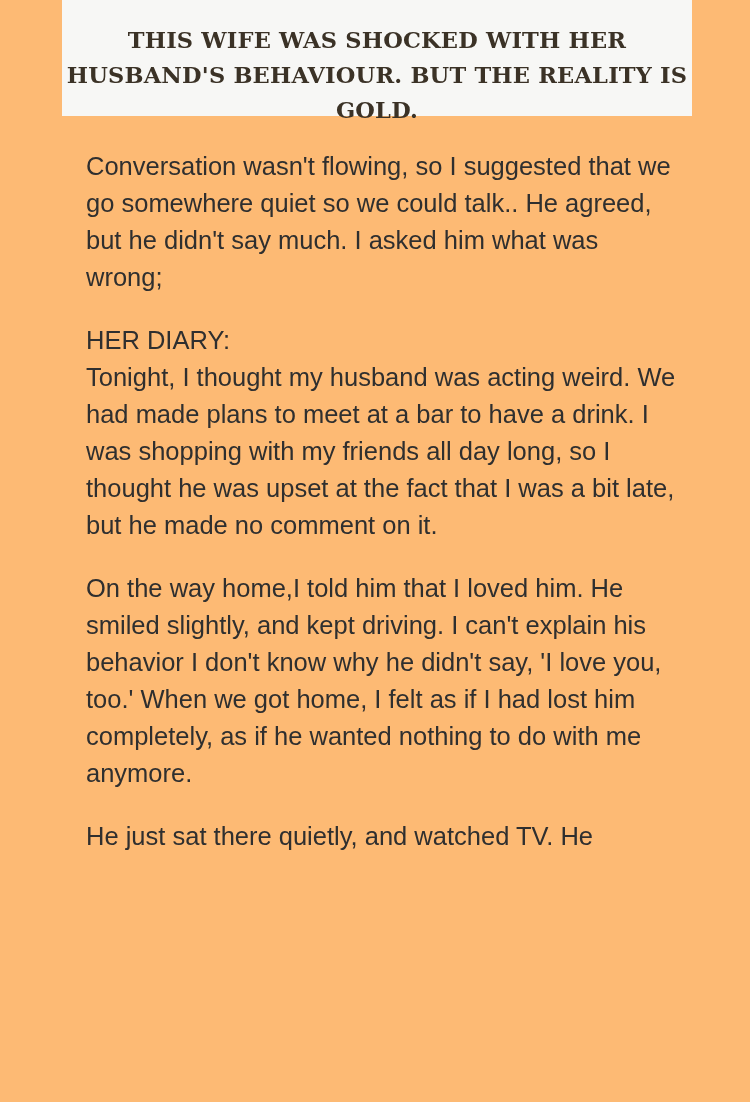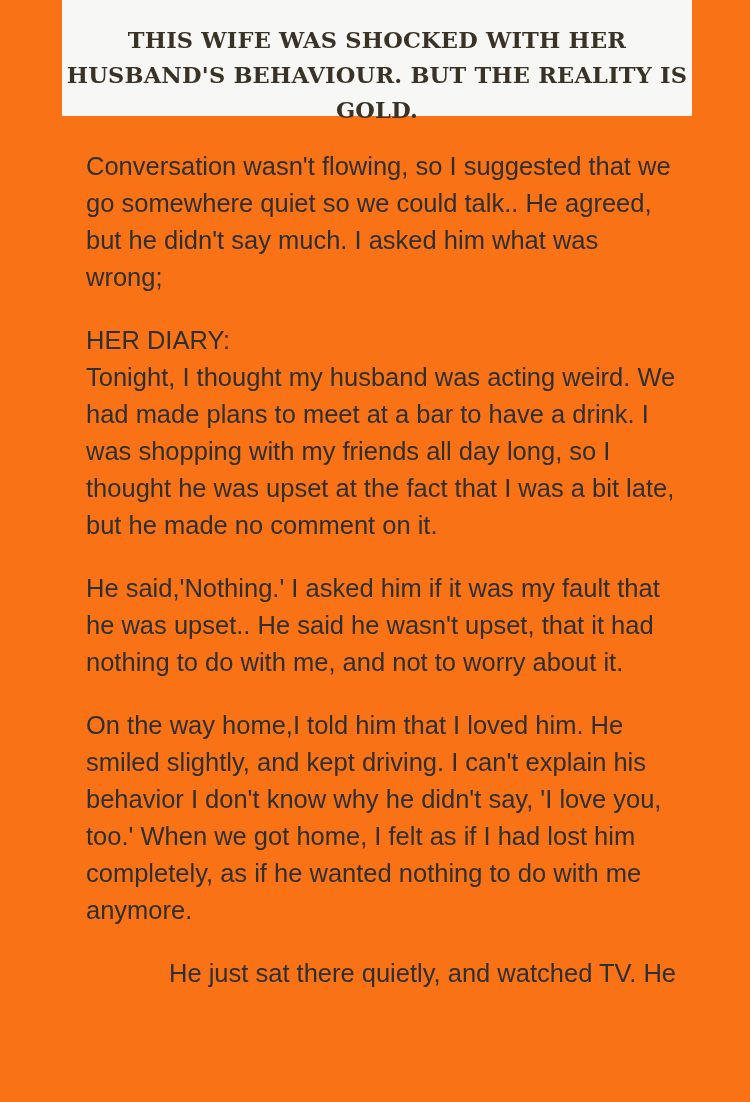--- a/index.html
+++ b/index.html
@@ -11,21 +11,21 @@
     width: 750px;
     height: 1102px;
     font-family: "DejaVu Sans", sans-serif;
     color: #2b2b2b;
     overflow: hidden;
   }
   .page {
     position: relative;
     width: 750px;
     height: 1102px;
-    background: #f97316;
+    background: #fdba74;
   }
   .header-band {
     position: absolute;
     left: 62px;
     top: 0;
     width: 630px;
     height: 116px;
     background: #f7f7f5;
   }
   .headline {
@@ -51,34 +51,32 @@
   .para {
     font-family: "Liberation Sans", sans-serif;
     font-size: 25.5px;
     line-height: 37px;
     color: #2f2f2f;
     margin: 0 0 26px 0;
     white-space: pre-wrap;
   }
   .para:last-child {
     margin-bottom: 16px;
-    text-align: right;
   }
 </style>
 </head>
 <body>
 
 <div class="page">
 
   <div class="header-band"></div>
 
   <h1 class="headline">This wife was shocked with her husband's behaviour. But the reality is gold.</h1>
 
   <div class="body-wrap">
     <p class="para">Conversation wasn't flowing, so I suggested that we go somewhere quiet so we could talk.. He agreed, but he didn't say much. I asked him what was wrong;</p>
     <p class="para">HER DIARY:
 Tonight, I thought my husband was acting weird. We had made plans to meet at a bar to have a drink. I was shopping with my friends all day long, so I thought he was upset at the fact that I was a bit late, but he made no comment on it.</p>
-    <p class="para">He said,'Nothing.' I asked him if it was my fault that he was upset.. He said he wasn't upset, that it had nothing to do with me, and not to worry about it.</p>
     <p class="para">On the way home,I told him that I loved him. He smiled slightly, and kept driving. I can't explain his behavior I don't know why he didn't say, 'I love you, too.' When we got home, I felt as if I had lost him completely, as if he wanted nothing to do with me anymore.</p>
     <p class="para">He just sat there quietly, and watched TV. He</p>
   </div>
 
 </div>
 
 </body></html>

